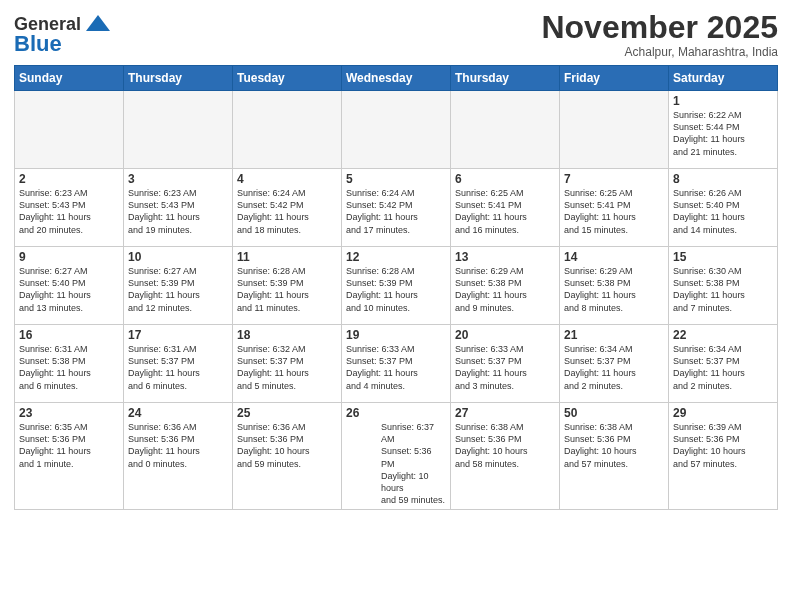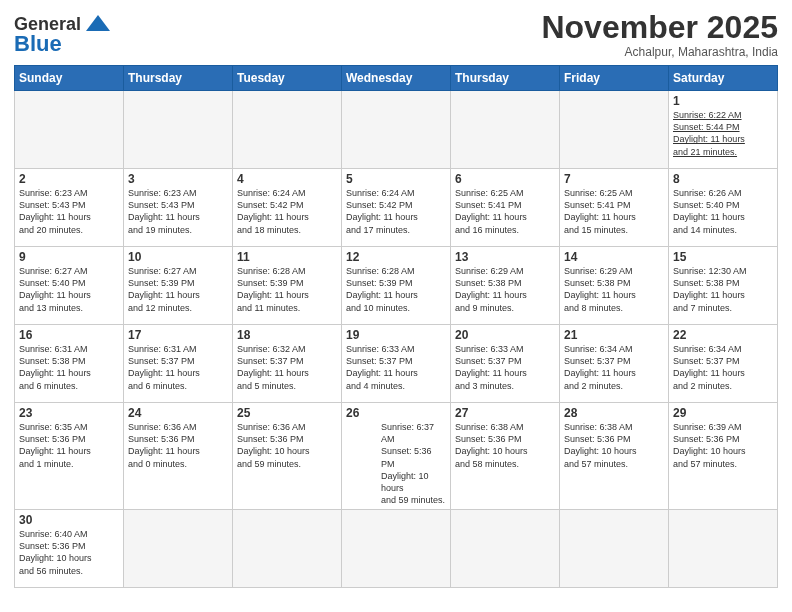--- a/index.html
+++ b/index.html
@@ -138,21 +138,21 @@
     <tbody id="calendar-body">
     <tr>
           <td class="empty"></td>
           <td class="empty"></td>
           <td class="empty"></td>
           <td class="empty"></td>
           <td class="empty"></td>
           <td class="empty"></td>
           <td>
             <span class="day-number">1</span>
-            <div class="day-info" style="white-space: pre-line; text-decoration: underline;">Sunrise: 6:22 AM
+            <div class="day-info" style="white-space: pre-line;">Sunrise: 6:22 AM
 Sunset: 5:44 PM
 Daylight: 11 hours
 and 21 minutes.</div>
           </td>
         </tr>
         <tr>
           <td>
             <span class="day-number">2</span>
             <div class="day-info" style="white-space: pre-line;">Sunrise: 6:23 AM
 Sunset: 5:43 PM
@@ -240,21 +240,21 @@
           </td>
           <td>
             <span class="day-number">14</span>
             <div class="day-info" style="white-space: pre-line;">Sunrise: 6:29 AM
 Sunset: 5:38 PM
 Daylight: 11 hours
 and 8 minutes.</div>
           </td>
           <td>
             <span class="day-number">15</span>
-            <div class="day-info" style="white-space: pre-line;">Sunrise: 12:30 AM
+            <div class="day-info" style="white-space: pre-line;">Sunrise: 6:30 AM
 Sunset: 5:38 PM
 Daylight: 11 hours
 and 7 minutes.</div>
           </td>
         </tr>
         <tr>
           <td>
             <span class="day-number">16</span>
             <div class="day-info" style="white-space: pre-line;">Sunrise: 6:31 AM
 Sunset: 5:38 PM
@@ -334,44 +334,29 @@
 and 59 minutes.</div>
           </td>
           <td>
             <span class="day-number">27</span>
             <div class="day-info" style="white-space: pre-line;">Sunrise: 6:38 AM
 Sunset: 5:36 PM
 Daylight: 10 hours
 and 58 minutes.</div>
           </td>
           <td>
-            <span class="day-number">28</span>
+            <span class="day-number">50</span>
             <div class="day-info" style="white-space: pre-line;">Sunrise: 6:38 AM
 Sunset: 5:36 PM
 Daylight: 10 hours
 and 57 minutes.</div>
           </td>
           <td>
             <span class="day-number">29</span>
             <div class="day-info" style="white-space: pre-line;">Sunrise: 6:39 AM
 Sunset: 5:36 PM
 Daylight: 10 hours
 and 57 minutes.</div>
           </td>
-        </tr>
-        <tr class="last-row">
-          <td>
-            <span class="day-number">30</span>
-            <div class="day-info" style="white-space: pre-line;">Sunrise: 6:40 AM
-Sunset: 5:36 PM
-Daylight: 10 hours
-and 56 minutes.</div>
-          </td>
-          <td class="empty"></td>
-          <td class="empty"></td>
-          <td class="empty"></td>
-          <td class="empty"></td>
-          <td class="empty"></td>
-          <td class="empty"></td>
         </tr>
       </tbody>
   </table>
 </div>
 
 </body></html>

